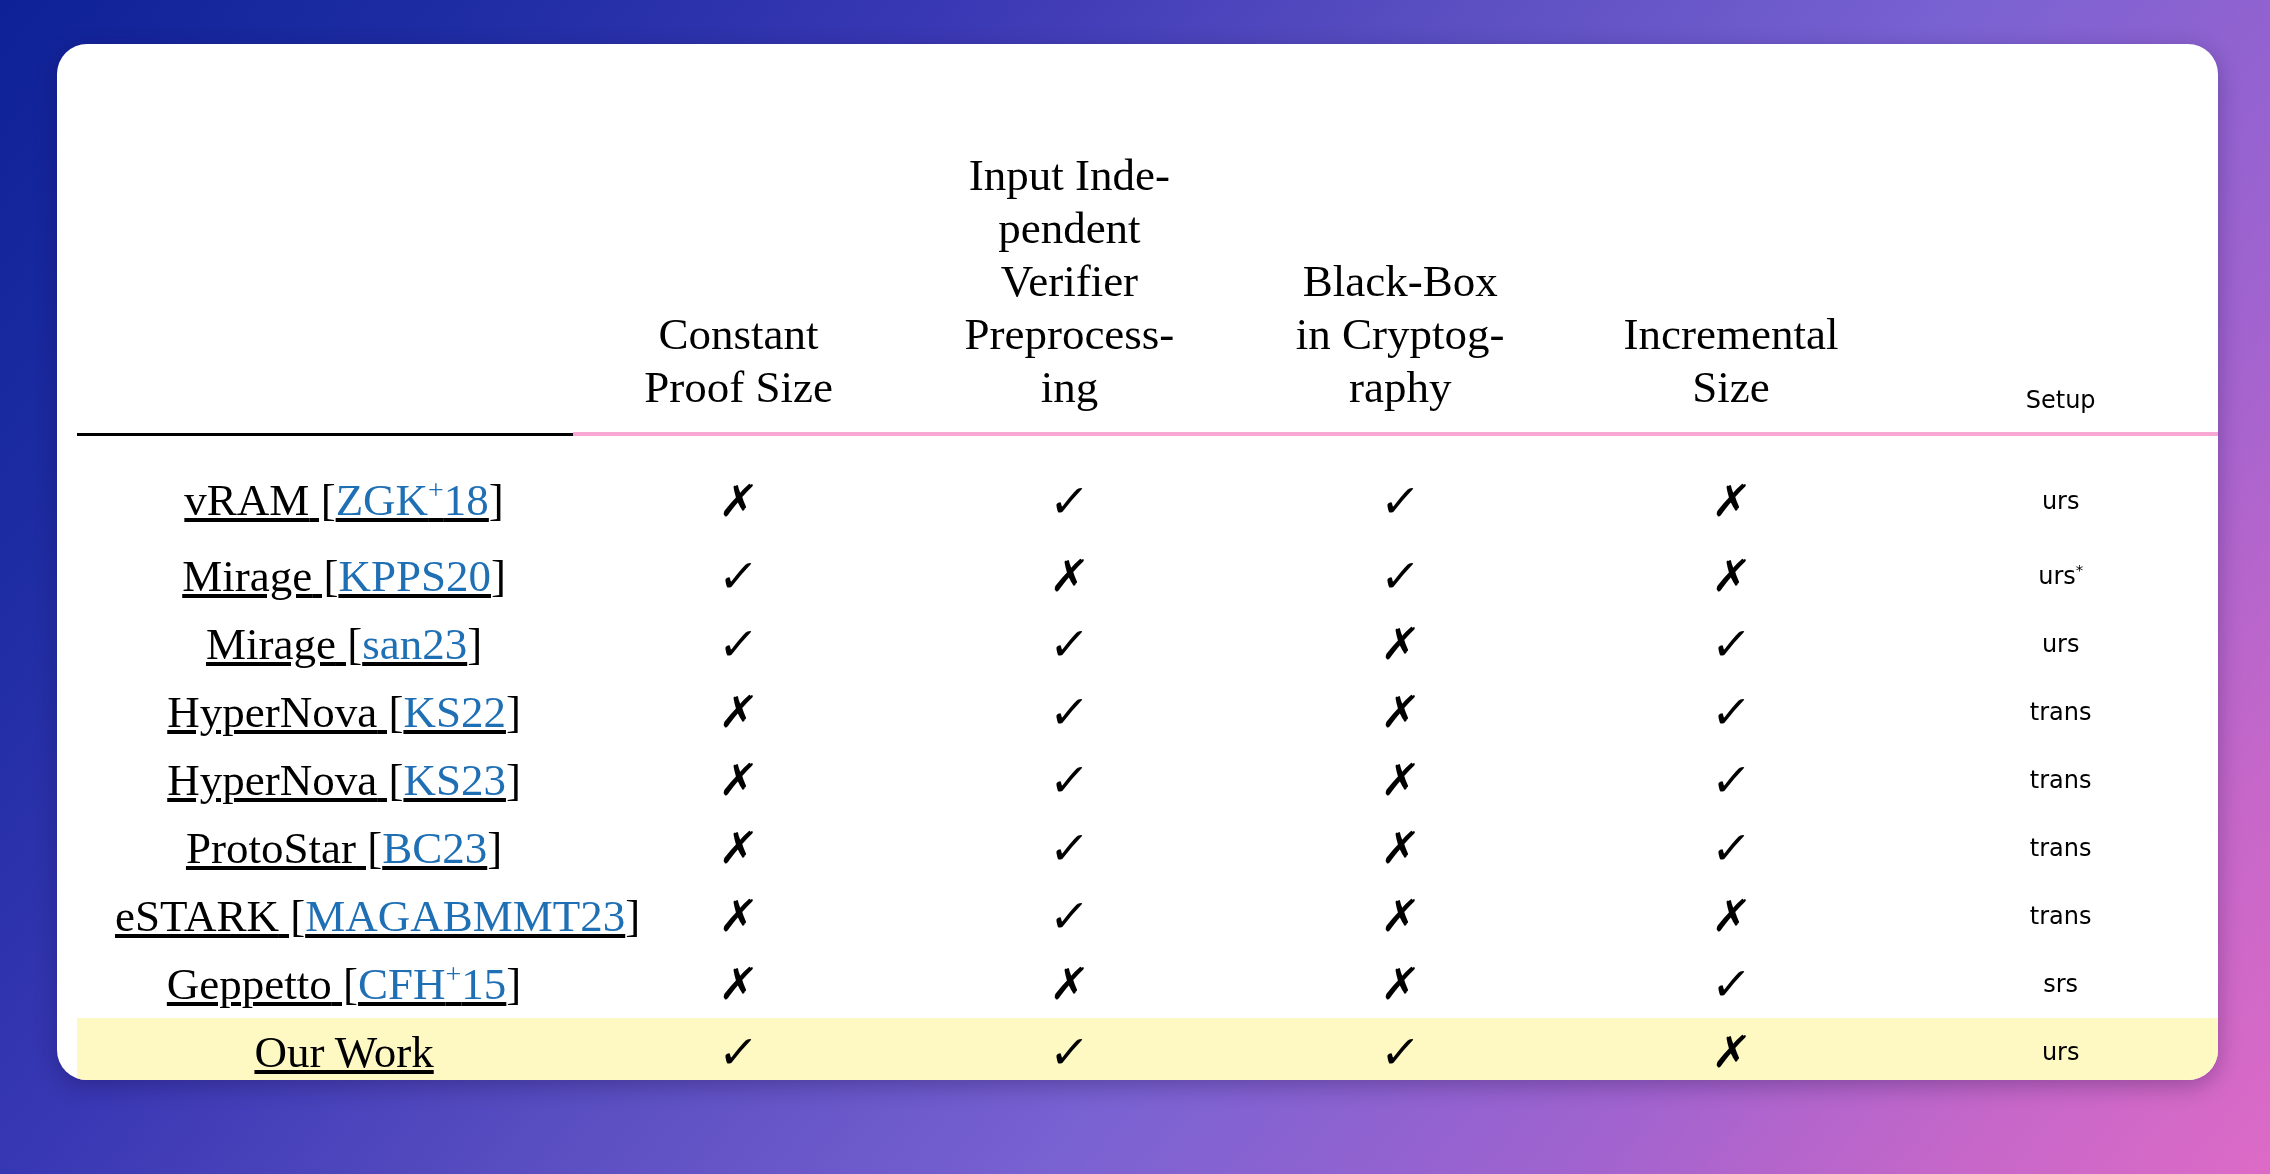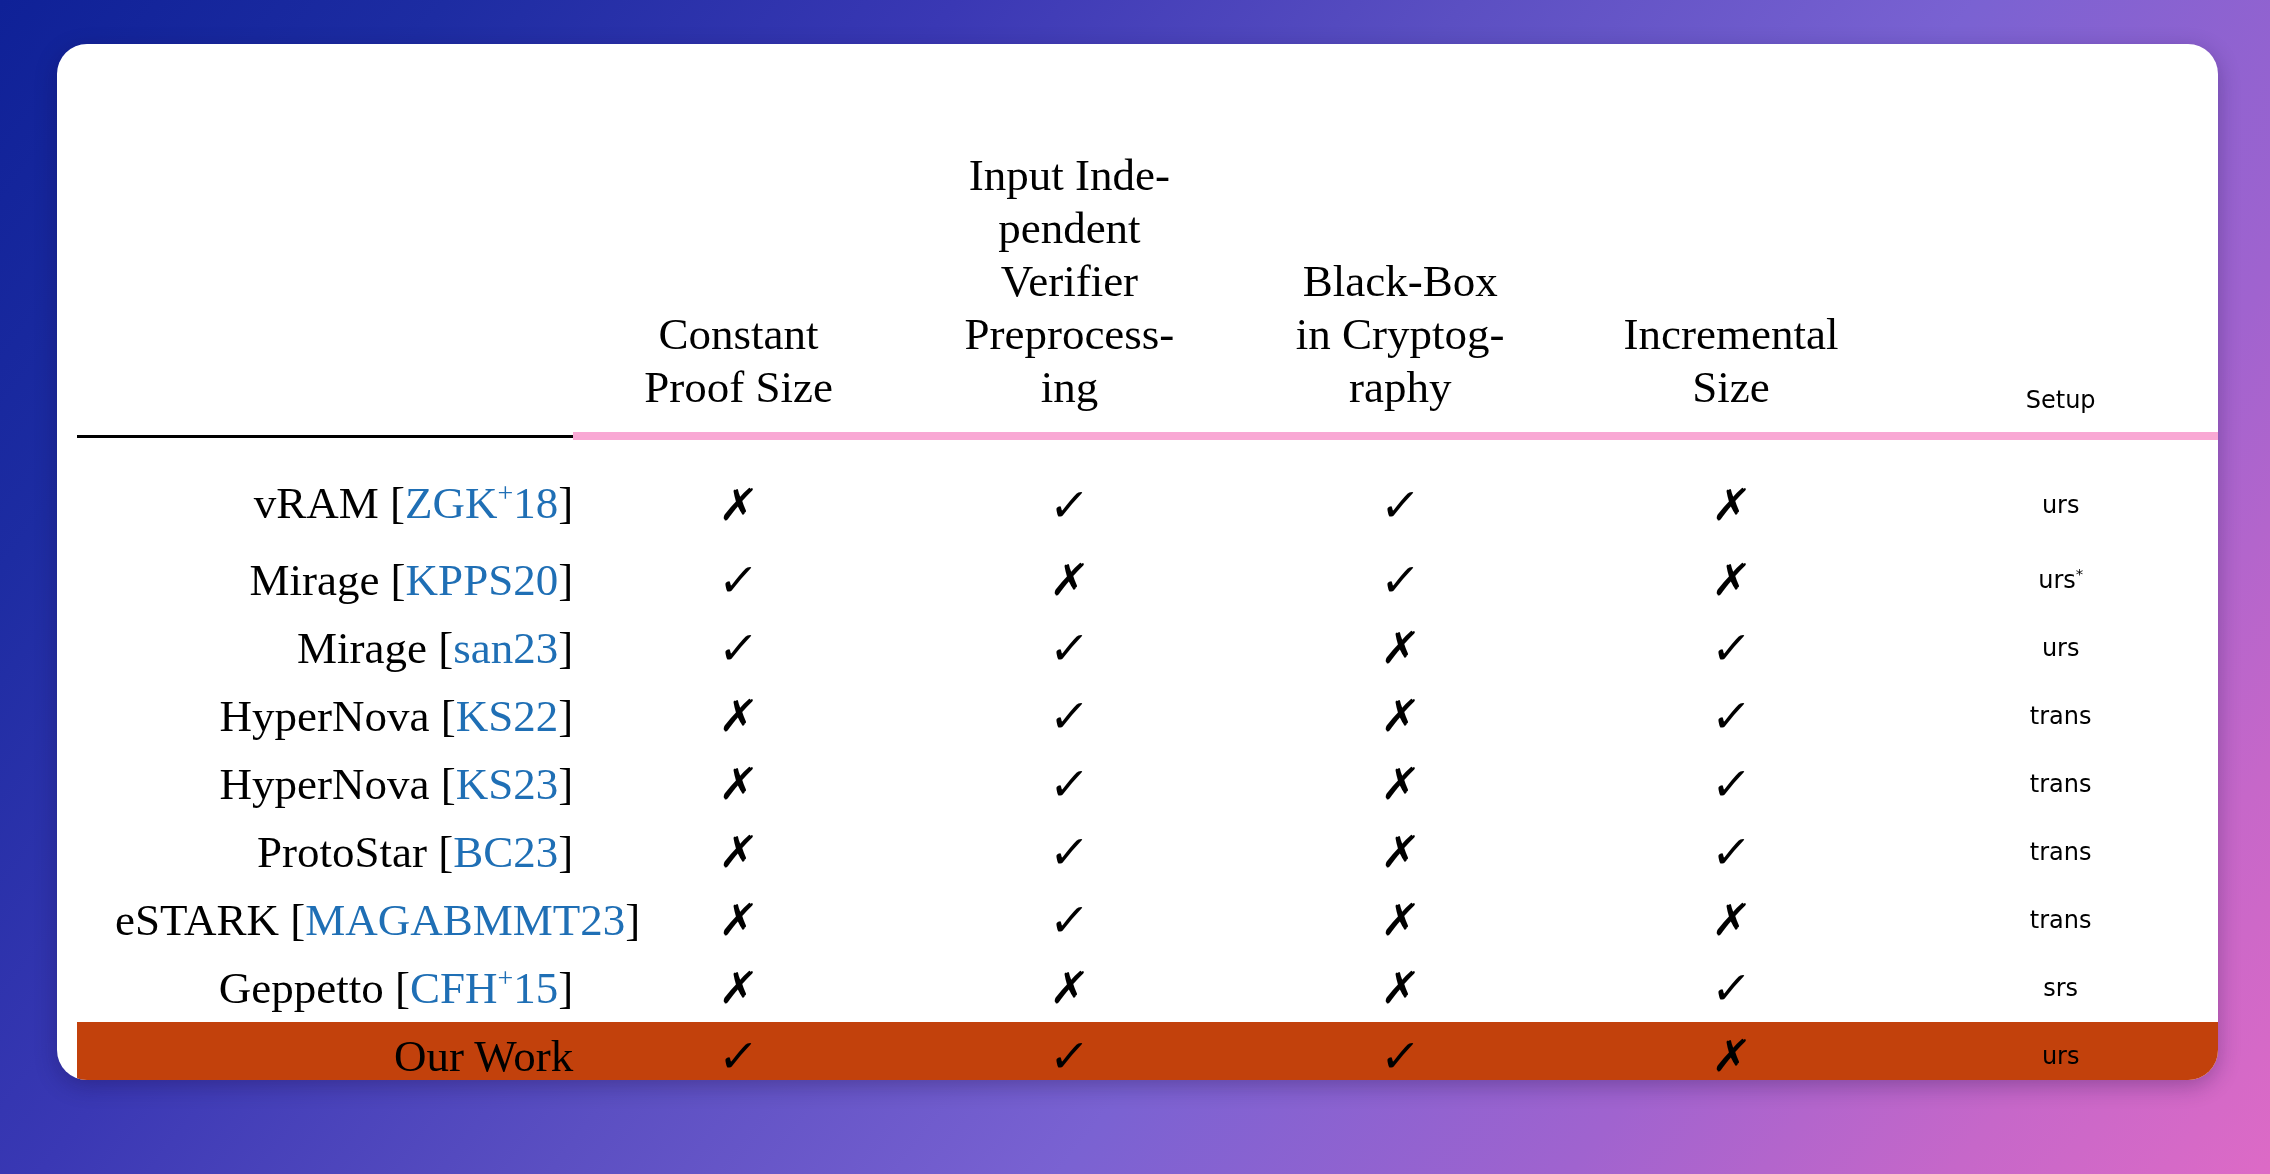--- a/index.html
+++ b/index.html
@@ -51,52 +51,53 @@
   table.cmp col.c-setup  { width: 298px; }
 
   
   thead th {
     font-weight: normal;
     font-size: 45px;
     line-height: 1.18;
     color: #000;
     vertical-align: bottom;
     padding: 0 0 18px 0;
-    border-bottom: 8px solid #f9a8d4;
+    border-bottom: 4px solid #f9a8d4;
     height: 370px;
     text-align: center;
   }
   thead th.h-name {
     border-bottom: 3px solid #000;
   }
 
   
   tbody td {
     font-size: 45px;
     line-height: 1;
     color: #000;
     height: 68px;
     padding: 0;
     text-align: center;
     vertical-align: middle;
   }
   tbody tr { height: 68px; }
 
   tbody td.name {
-    text-align: right;
+    text-align: center;
     padding-left: 38px;
     white-space: nowrap;
+    text-decoration: underline;
   }
 
   
   tbody tr:first-child td { padding-top: 24px; height: 82px; }
 
   
   tbody tr.highlight td {
-    background: #c2410c;
+    background: #fef9c3;
   }
   tbody tr.highlight td.name { }
 
   
   .cite { color: #1f6fb5; }
   .cite sup { font-size: 0.62em; vertical-align: super; line-height: 0; }
 
   
   .mark {
     display: inline-block;

